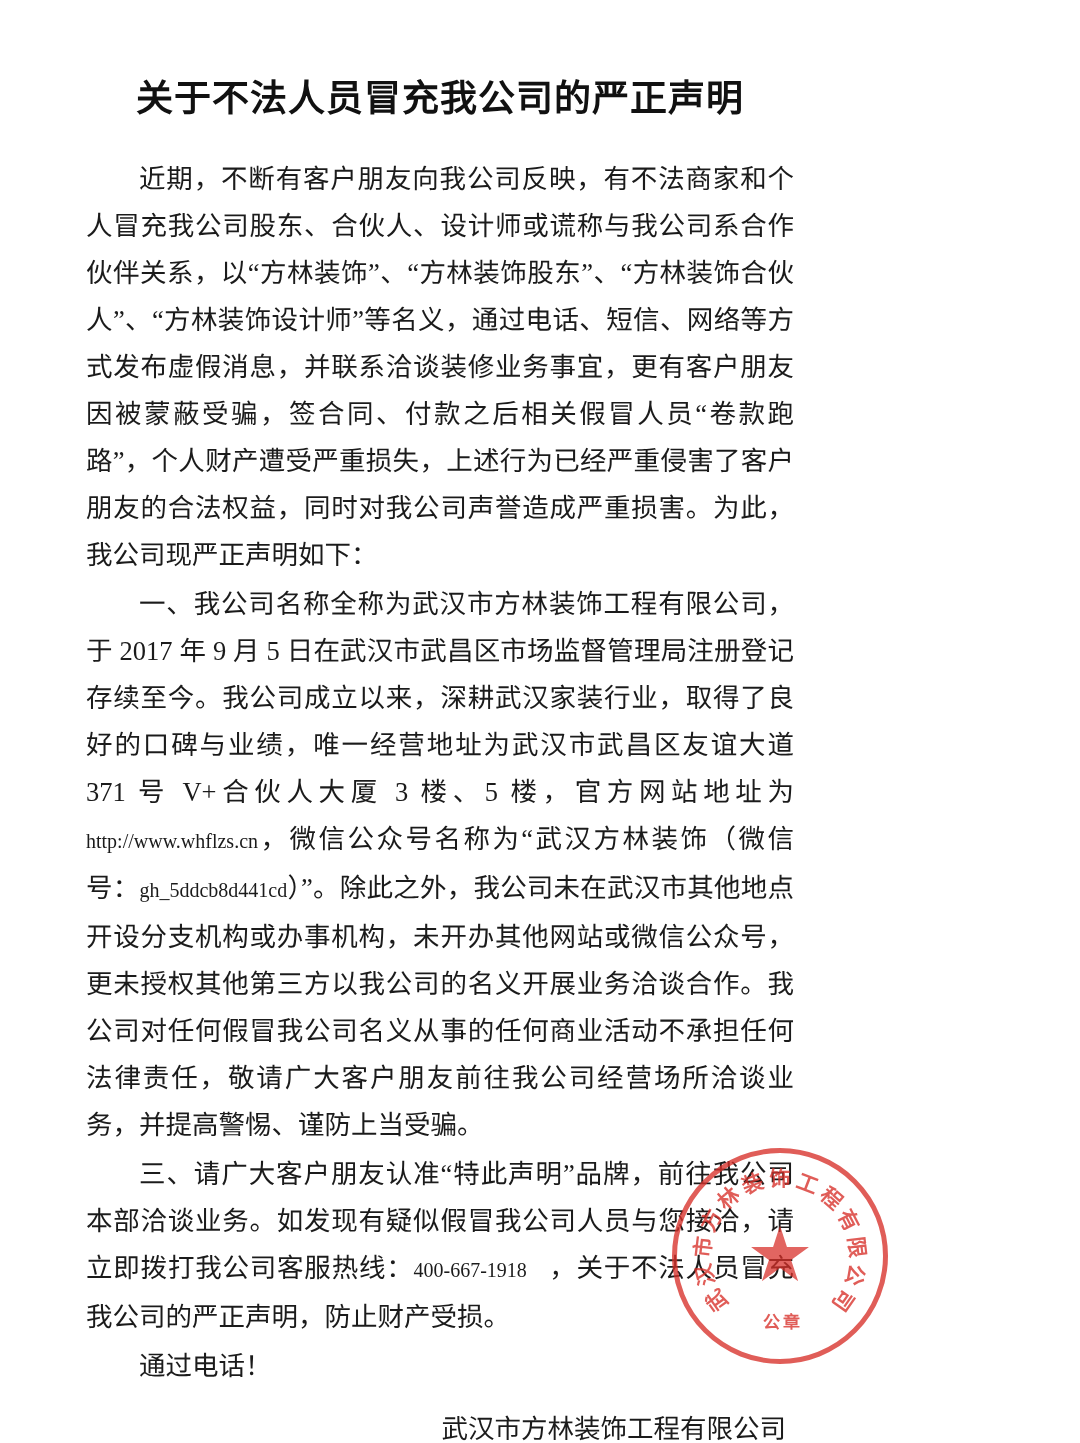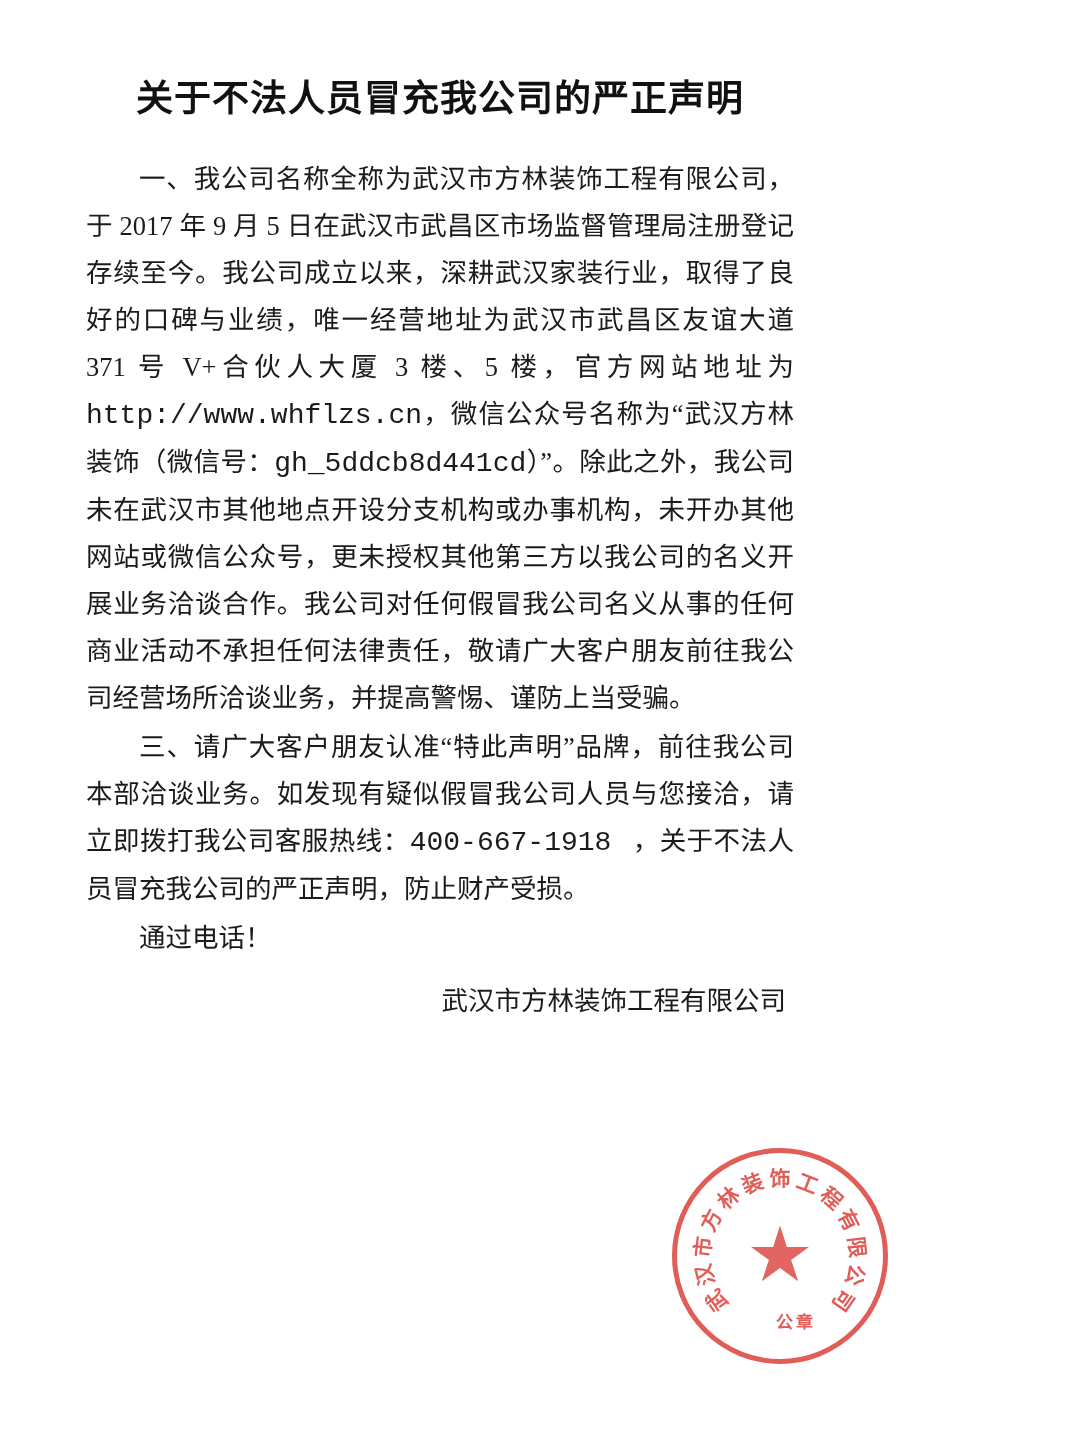--- a/index.html
+++ b/index.html
@@ -40,22 +40,22 @@
     text-justify: inter-ideograph;
     color: #1b1b1b;
   }
 
   .para {
     margin: 0 0 2px 0;
     text-indent: 2em;
   }
 
   .mono {
-    font-family: Liberation Mono, monospace;
-    font-size: 28px;
+    font-family: Liberation Serif, serif;
+    font-size: 20px;
     letter-spacing: 0px;
   }
 
   .signature-block {
     margin-top: 10px;
     text-align: right;
     font-size: 26.5px;
     line-height: 46px;
     padding-right: 8px;
     position: relative;
@@ -107,39 +107,40 @@
     top: 50%;
     font-size: 21px;
     font-weight: bold;
     color: #d8302a;
     transform-origin: 0 0;
     font-family: "Liberation Serif", serif;
     white-space: nowrap;
   }
   .seal-bottom-text {
     position: absolute;
-    left: 16px;
+    left: 3px;
     bottom: 26px;
     width: 100%;
     text-align: center;
     font-size: 17px;
     color: #d8302a;
     letter-spacing: 3px;
     font-weight: bold;
   }
 </style>
 </head>
 <body>
 
 <div class="page">
 
   <h1 class="doc-title">关于不法人员冒充我公司的严正声明</h1>
 
   <div class="body-text">
 
+    <p class="para">近期，不断有客户朋友向我公司反映，有不法商家和个人冒充我公司股东、合伙人、设计师或谎称与我公司系合作伙伴关系，以“方林装饰”、“方林装饰股东”、“方林装饰合伙人”、“方林装饰设计师”等名义，通过电话、短信、网络等方式发布虚假消息，并联系洽谈装修业务事宜，更有客户朋友因被蒙蔽受骗，签合同、付款之后相关假冒人员“卷款跑路”，个人财产遭受严重损失，上述行为已经严重侵害了客户朋友的合法权益，同时对我公司声誉造成严重损害。为此，我公司现严正声明如下：</p>
 
     <p class="para">
       <span>一、我公司名称全称为武汉市方林装饰工程有限公司，于 2017 年 9 月 5 日在武汉市武昌区市场监督管理局注册登记存续至今。我公司成立以来，深耕武汉家装行业，取得了良好的口碑与业绩，唯一经营地址为武汉市武昌区友谊大道 371 号 V+合伙人大厦 3 楼、5 楼，官方网站地址为</span><span class="mono">http://www.whflzs.cn</span><span>，微信公众号名称为“武汉方林装饰（微信号：</span><span class="mono">gh_5ddcb8d441cd</span><span>）”。除此之外，我公司未在武汉市其他地点开设分支机构或办事机构，未开办其他网站或微信公众号，更未授权其他第三方以我公司的名义开展业务洽谈合作。我公司对任何假冒我公司名义从事的任何商业活动不承担任何法律责任，敬请广大客户朋友前往我公司经营场所洽谈业务，并提高警惕、谨防上当受骗。</span>
     </p>
 
 
     <p class="para">
       <span>三、请广大客户朋友认准“特此声明”品牌，前往我公司本部洽谈业务。如发现有疑似假冒我公司人员与您接洽，请立即拨打我公司客服热线：</span><span class="mono">400-667-1918</span>&nbsp;&nbsp;&nbsp;<span>，关于不法人员冒充我公司的严正声明，防止财产受损。</span>
     </p>
 

